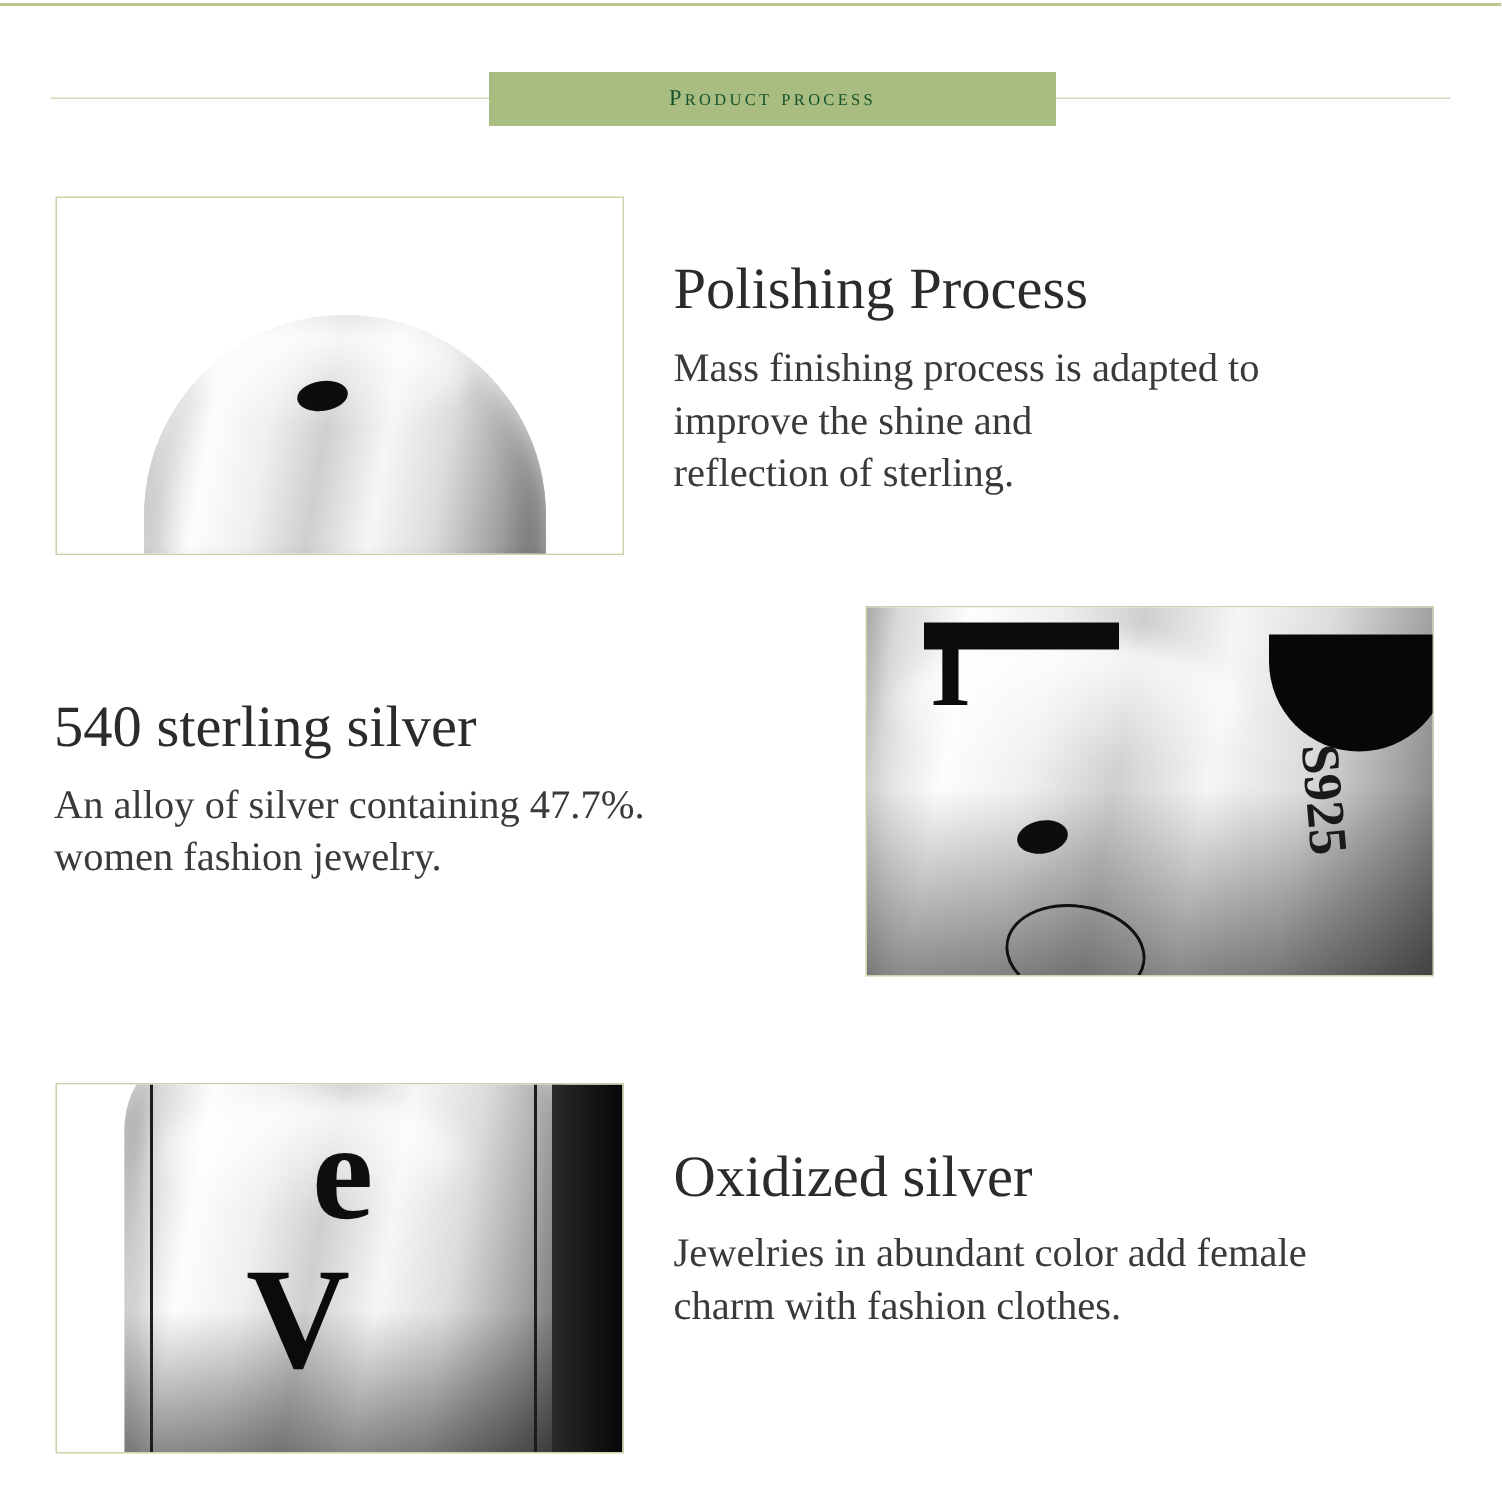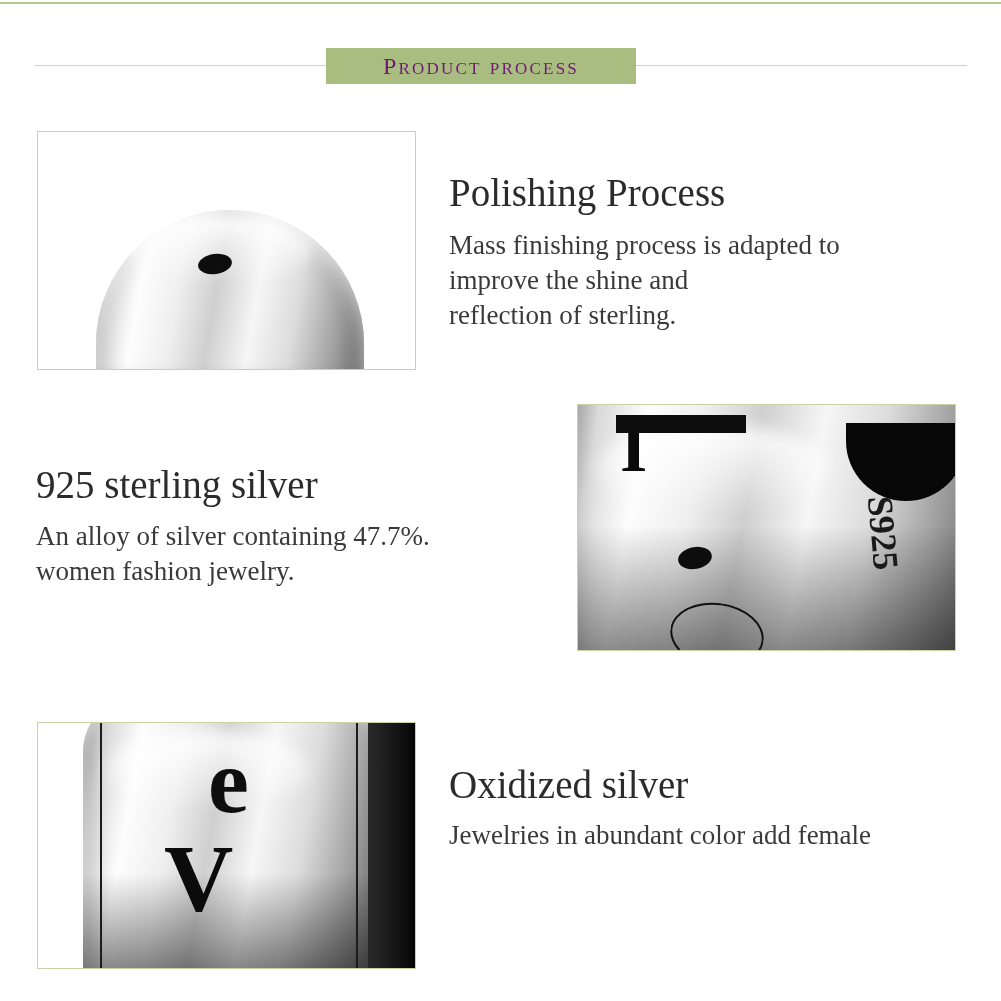--- a/index.html
+++ b/index.html
@@ -38,27 +38,27 @@
     top: 17px;
     left: 34px;
     width: 933px;
     height: 1px;
     background: #cfd9b4;
   }
   .header-badge {
     position: absolute;
     top: 0;
     left: 326px;
-    width: 310px;
+    width: 378px;
     height: 36px;
     background: #a9bd80;
-    color: #701a75;
+    color: #14532d;
     text-align: center;
     line-height: 36px;
-    font-size: 24px;
+    font-size: 15px;
     letter-spacing: 2.2px;
     font-variant: small-caps;
     font-family: "Liberation Serif", serif;
     white-space: nowrap;
   }
 
   
   .photo {
     position: absolute;
     border: 1px solid #c8d3a8;
@@ -180,21 +180,21 @@
   </div>
 </div>
 
 <div class="block-title" style="top:170px; left:449px;">Polishing Process</div>
 <div class="block-body" style="top:228px; left:449px;">
   <div>Mass finishing process is adapted to</div>
   <div>improve the shine and</div>
   <div>reflection of sterling.</div>
 </div>
 
-<div class="block-title" style="top:462px; left:36px;">925 sterling silver</div>
+<div class="block-title" style="top:462px; left:36px;">540 sterling silver</div>
 <div class="block-body" style="top:519px; left:36px;">
   <div>An alloy of silver containing 47.7%.</div>
   <div>women fashion jewelry.</div>
 </div>
 
 <div class="photo" id="photo2">
   <div class="inner">
     <div class="bead b"></div>
     <div class="gloss" style="left:20px; top:20px; width:230px; height:90px; border-radius:50%; filter:blur(8px);"></div>
     <div class="shade" style="left:0; top:120px; width:400px; height:125px;"></div>
@@ -225,13 +225,14 @@
     <div class="engrave" style="left:126px; top:108px; font-size:96px; color:#0b0b0b;">V</div>
 
     <div style="position:absolute; left:62px; top:0; width:2px; height:245px; background:#1c1c1c;"></div>
     <div style="position:absolute; left:318px; top:0; width:2px; height:245px; background:#1c1c1c;"></div>
   </div>
 </div>
 
 <div class="block-title" style="top:762px; left:449px;">Oxidized silver</div>
 <div class="block-body" style="top:818px; left:449px;">
   <div>Jewelries in abundant color add female</div>
+  <div>charm with fashion clothes.</div>
 </div>
 
 </body></html>

